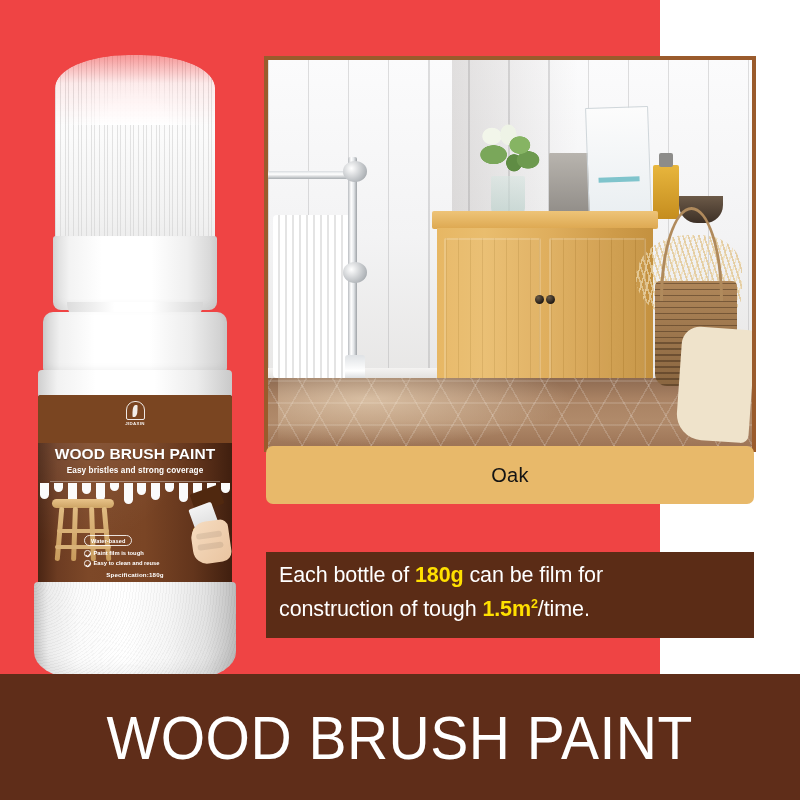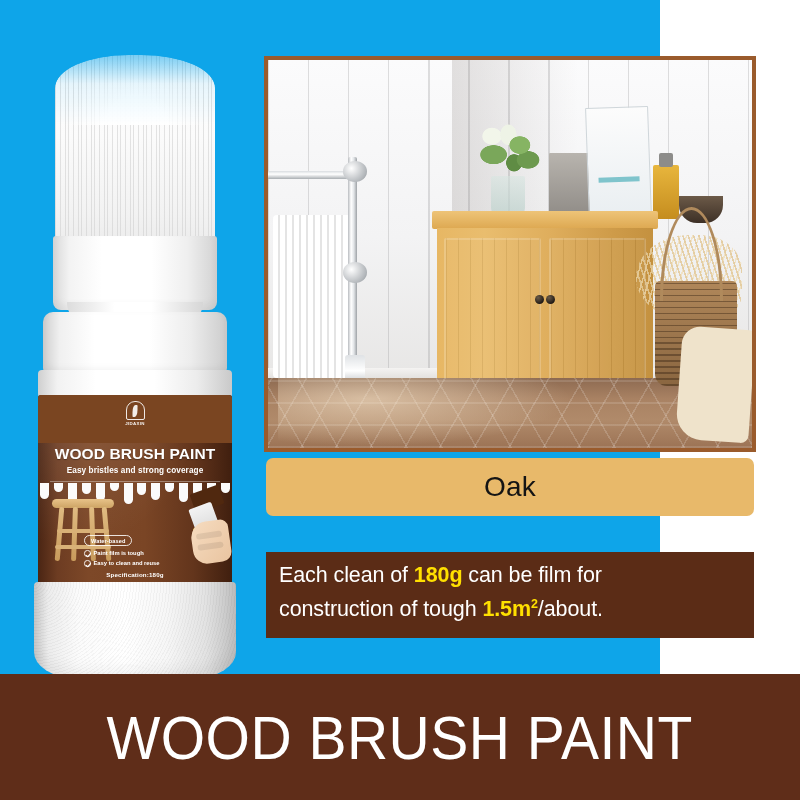--- a/index.html
+++ b/index.html
@@ -7,21 +7,21 @@
   html, body {
     width: 800px; height: 800px;
     background: #ffffff;
     font-family: "Liberation Sans", sans-serif;
     overflow: hidden;
   }
 
   #stage {
     position: relative;
     width: 660px; height: 800px;
-    background: #0ea5e9;
+    background: #ef4444;
   }
 
   
   #product { position: absolute; left: 28px; top: 30px; width: 215px; height: 630px; }
 
   .bristles {
     position: absolute; left: 27px; top: 25px; width: 160px; height: 205px;
     background:
       repeating-linear-gradient(90deg,
         rgba(205,205,205,.55) 0px, rgba(205,205,205,.55) .6px,
@@ -368,24 +368,24 @@
   .throw{
     position:absolute; right:0%; bottom:2%; width:15%; height:29%;
     background:linear-gradient(145deg,#f6ecd8,#e4d3b4 55%,#cdb territory);
     background-color:#efe3cb;
     border-radius:18px 6px 8px 26px;
     transform:rotate(4deg);
   }
 
   
   #oakSwatch{
-    position:absolute; left:266px; top:458px; width:488px; height:58px;
+    position:absolute; left:266px; top:446px; width:488px; height:58px;
     background:#e8b96a; border-radius:7px;
     display:flex; align-items:center; justify-content:center;
-    font-size:28px; color:#141414; letter-spacing:.2px;
+    font-size:20px; color:#141414; letter-spacing:.2px;
   }
 
   
   #coverage{
     position:absolute; left:266px; top:552px; width:488px; height:86px;
     background:#5b2c16; color:#ffffff;
     padding:9px 13px 0 13px;
     font-size:21.5px; line-height:29px; letter-spacing:-.1px;
   }
   .hl{ color:#ffe000;font-weight:bold; }
@@ -528,24 +528,24 @@
       <div class="throw"></div>
     </div>
   </div>
 
   <div id="oakSwatch">
     <span>Oak</span>
   </div>
 
   <div id="coverage">
     <div>
-      <span>Each clean of </span><span class="hl">180g</span><span> can be film for</span>
+      <span>Each bottle of </span><span class="hl">180g</span><span> can be film for</span>
     </div>
     <div>
-      <span>construction of tough </span><span class="hl">1.5m</span><span class="hl sup">2</span><span>/about.</span>
+      <span>construction of tough </span><span class="hl">1.5m</span><span class="hl sup">2</span><span>/time.</span>
     </div>
   </div>
 
   <div id="banner">
     <div id="bannerText">WOOD BRUSH PAINT</div>
   </div>
 
 </div>
 
 </body></html>

